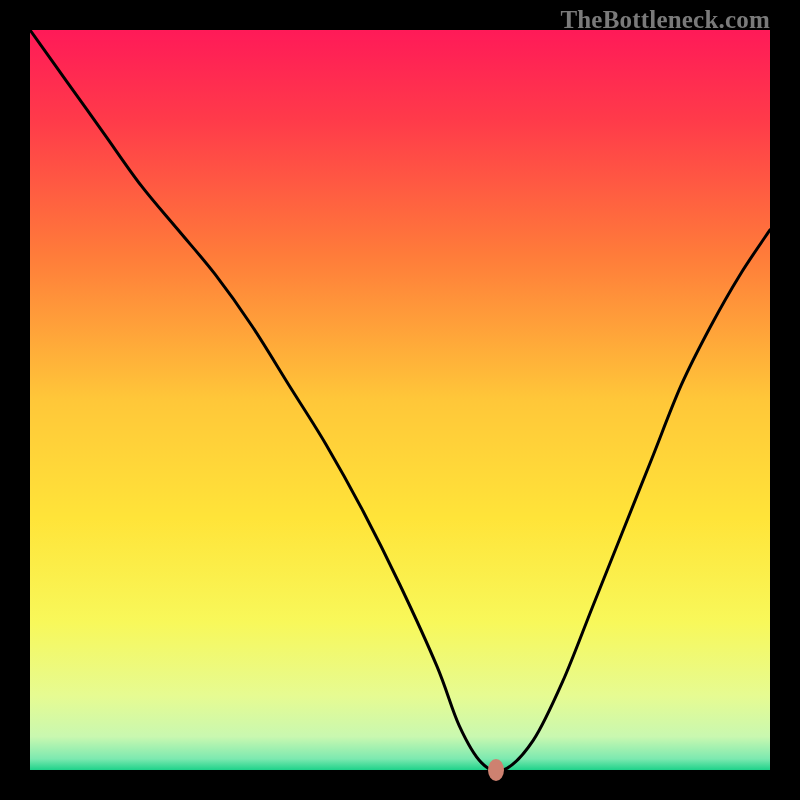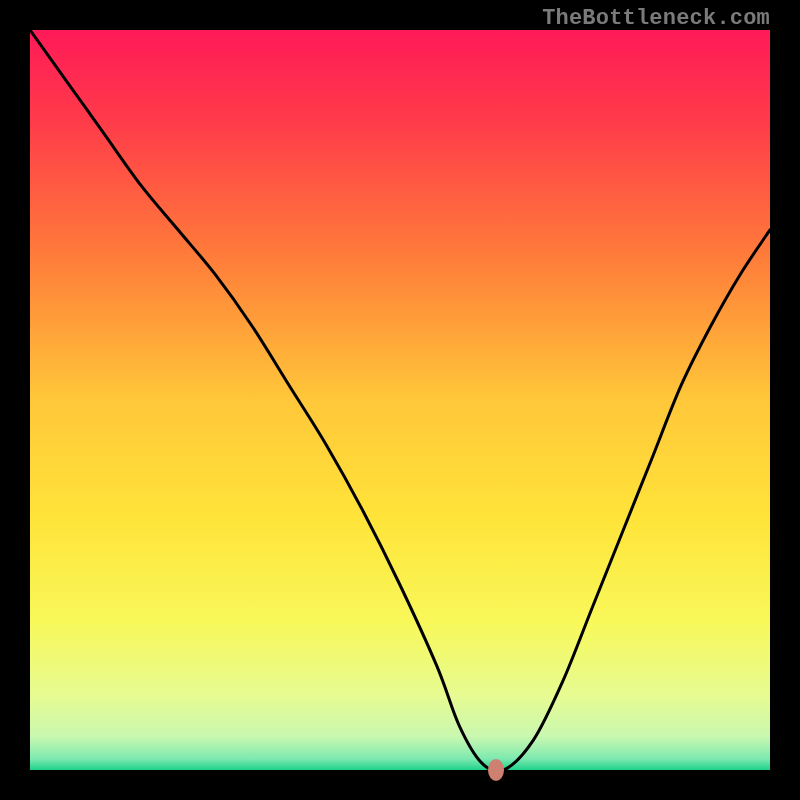--- a/index.html
+++ b/index.html
@@ -23,22 +23,22 @@
     left: 0;
     top: 0;
     width: 740px;
     height: 740px;
     display: block;
   }
   .attribution {
     position: absolute;
     top: 6px;
     right: 30px;
-    font-family: Liberation Mono, monospace;
-    font-size: 22px;
+    font-family: Liberation Serif, serif;
+    font-size: 25px;
     font-weight: 600;
     color: #7a7a7a;
     letter-spacing: 0.2px;
   }
   .curve-svg {
     position: absolute;
     left: 30px;
     top: 30px;
     width: 740px;
     height: 740px;

